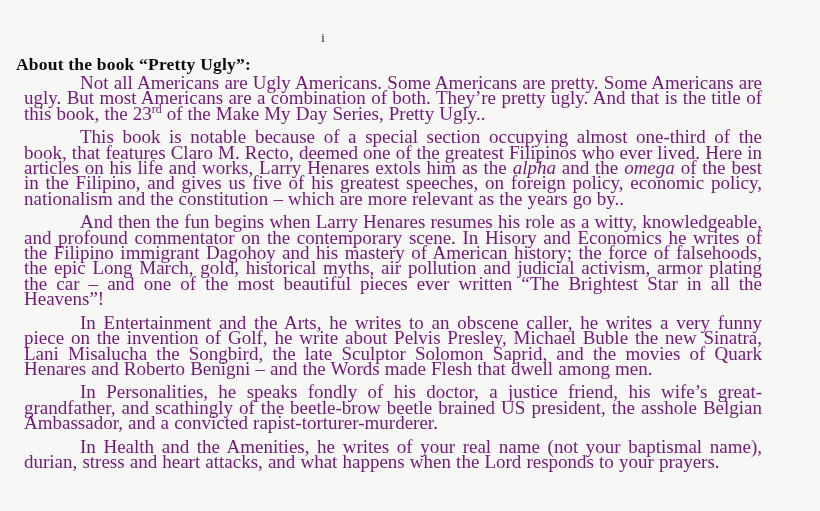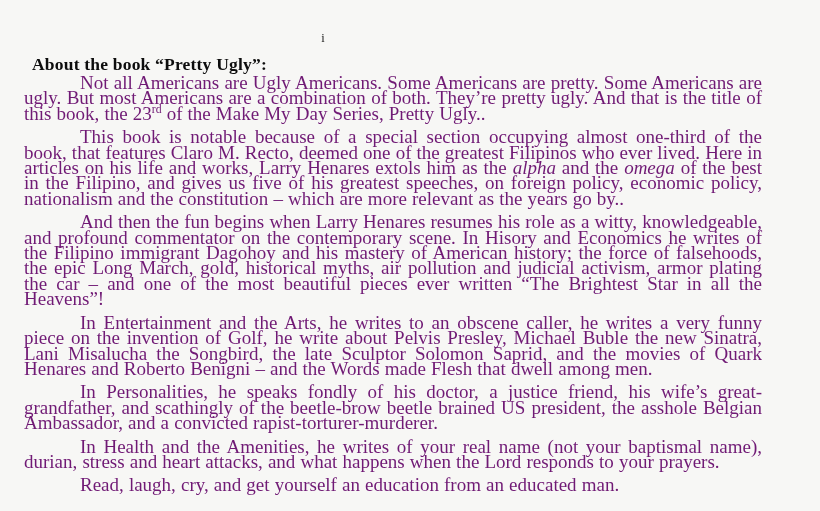--- a/index.html
+++ b/index.html
@@ -29,21 +29,21 @@
     padding-top: 30px;
     padding-right: 140px;
     color: #1a1a1a;
     letter-spacing: 0;
     height: 16px;
   }
   .doc-title {
     font-size: 17.5px;
     font-weight: bold;
     line-height: 20px;
-    margin: 8px 0 0 16px;
+    margin: 8px 0 0 0;
     letter-spacing: 0.2px;
     color: #0d0d0d;
   }
   .para {
     font-size: 19px;
     line-height: 15.4px;
     text-align: justify;
     text-justify: inter-word;
     text-indent: 56px;
     margin: 8px;
@@ -72,16 +72,15 @@
 
   <h1 class="doc-title">About the book “Pretty Ugly”:</h1>
 
   <div id="body-text">
       <p class="para first">Not all Americans are Ugly Americans.  Some Americans are pretty.  Some Americans are ugly.  But most Americans are a combination of both.  They’re pretty ugly.  And that is the title of this book, the 23<sup>rd</sup> of the Make My Day Series, Pretty Ugly..</p>
       <p class="para">This book is notable because of a special section occupying almost one-third of the book, that features Claro M. Recto, deemed one of the greatest Filipinos who ever lived.  Here in articles on his life and works, Larry Henares extols him as the <em>alpha</em> and the <em>omega</em> of the best in the Filipino, and gives us five of his greatest speeches, on foreign policy, economic policy, nationalism and the constitution – which are more relevant as the years go by..</p>
       <p class="para">And then the fun begins when Larry Henares resumes his role as a witty, knowledgeable, and profound commentator on the contemporary scene.  In Hisory and Economics he writes of the Filipino immigrant Dagohoy and his mastery of American history; the force of falsehoods, the epic Long March, gold, historical myths, air pollution and judicial activism, armor plating the car – and one of the most beautiful pieces ever written “The Brightest Star in all the Heavens”!</p>
       <p class="para">In Entertainment and the Arts, he writes to an obscene caller, he writes a very funny piece on the invention of Golf, he write about Pelvis Presley, Michael Buble the new Sinatra, Lani Misalucha the Songbird, the late Sculptor Solomon Saprid, and the movies of Quark Henares and Roberto Benigni – and the Words made Flesh that dwell among men.</p>
       <p class="para">In Personalities, he speaks fondly of his doctor, a justice friend, his wife’s great-grandfather, and scathingly of the beetle-brow beetle brained US president, the asshole Belgian Ambassador, and a convicted rapist-torturer-murderer.</p>
       <p class="para">In Health and the Amenities, he writes of your real name (not your baptismal name), durian, stress and heart attacks, and what happens when the Lord responds to your prayers.</p>
-      <p class="para">Read, laugh, cry, and get yourself an education from an educated man.</p>
     </div>
 
 </div>
 
 </body></html>

